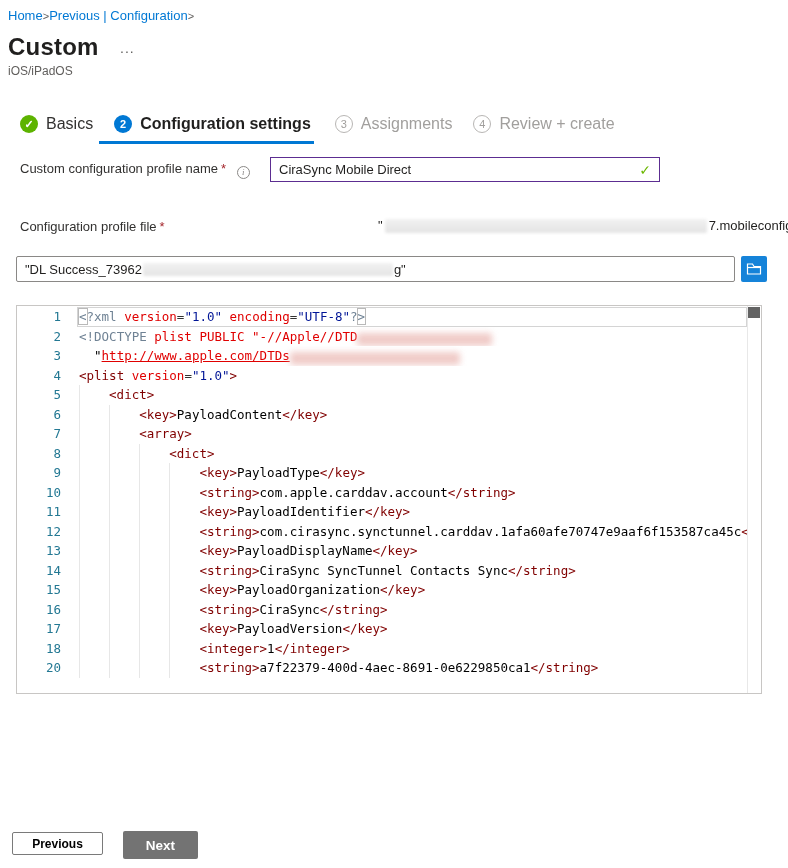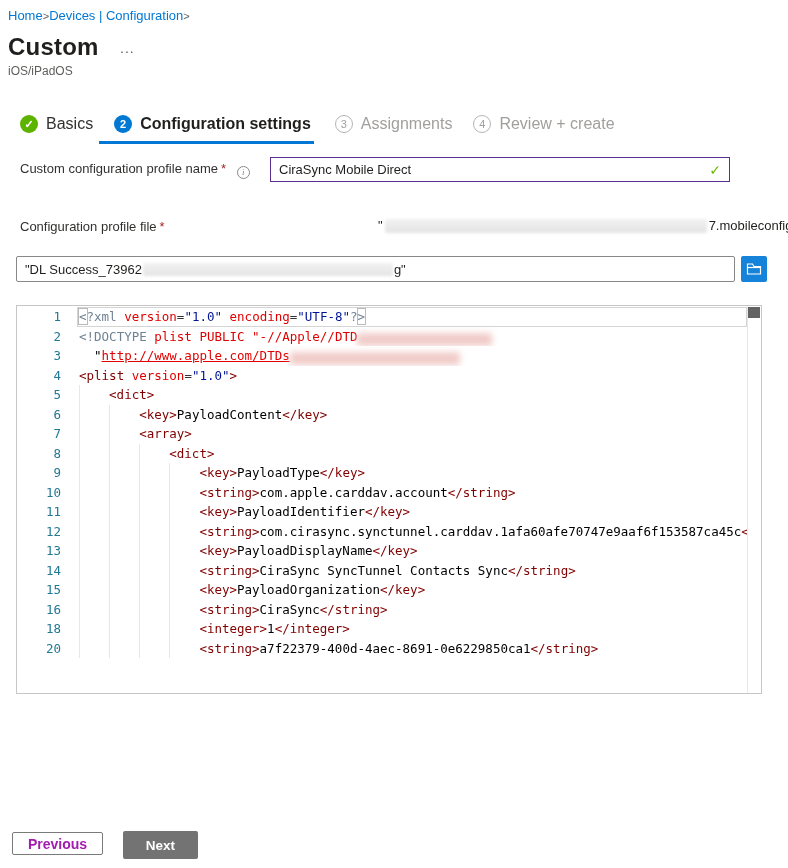--- a/index.html
+++ b/index.html
@@ -25,21 +25,21 @@
   .dot.active { background:#0078d4; color:#fff; font-weight:700; }
   .dot.todo { background:#fff; border:1px solid #b8b6b4; color:#a19f9d; }
   .step-label { font-size:16px; color:#323130; }
   .step.active .step-label { font-weight:700; color:#201f1e; }
   .step.todo .step-label { color:#a19f9d; }
 
   
   .field-label { position:absolute; left:20px; font-size:13px; color:#323130; }
   .req { color:#a4262c; margin-left:3px; }
   .info-icon { display:inline-block; width:13px; height:13px; border:1px solid #8a8886; border-radius:50%; color:#8a8886; font-size:9px; line-height:11px; text-align:center; margin-left:7px; vertical-align:-2px; font-style:italic; font-family:"Liberation Serif", serif; }
-  .name-input { position:absolute; left:270px; top:157px; width:460px; height:25px; border:1px solid #5c2d91; background:#fff; display:flex; align-items:center; padding:0 8px; font-size:13px; color:#201f1e; }
+  .name-input { position:absolute; left:270px; top:157px; width:390px; height:25px; border:1px solid #5c2d91; background:#fff; display:flex; align-items:center; padding:0 8px; font-size:13px; color:#201f1e; }
   .name-input .val { flex:1; }
   .valid-check { color:#6bb700; font-size:14px; }
 
   .file-value { position:absolute; left:378px; top:218px; font-size:13px; color:#201f1e; white-space:nowrap; display:flex; align-items:center; }
   .blur { display:inline-block; border-radius:2px; vertical-align:middle; }
   .bg { background:linear-gradient(#f1f1f1,#e4e4e4); filter:blur(1.6px); }
   .bp { background:#eec3bf; filter:blur(3px); opacity:.85; height:13px; transform:translateY(2px); }
   .file-blur { width:322px; height:14px; margin:0 2px; }
   .file-input { position:absolute; left:16px; top:256px; width:719px; height:26px; border:1px solid #8a8886; border-radius:2px; background:#fff; display:flex; align-items:center; padding:0 8px; font-size:13px; color:#201f1e; white-space:nowrap; }
   .input-blur { width:250px; height:13px; margin:0 1px; }
@@ -59,32 +59,32 @@
   .tk-v { color:#001596; }
   .tk-t { color:#000; }
   .tk-s { color:#e00000; }
   .tk-l { color:#e00000; text-decoration:underline; }
   .tk-e { color:#333; }
   .bm { outline:1px solid #b9b9b9; }
   .vscrollbar { position:absolute; top:0; right:0; bottom:0; width:14px; background:#fff; border-left:1px solid #e8e8e8; }
   .vthumb { position:absolute; top:1px; right:1px; width:12px; height:11px; background:#636363; cursor:pointer; }
 
   
-  .btn-prev { position:absolute; left:12px; top:832px; width:91px; height:23px; background:#fff; border:1px solid #7a7a7a; border-radius:2px; font-size:14px; font-weight:700; color:#a21caf; cursor:pointer; font-family:"Liberation Sans", sans-serif; }
+  .btn-prev { position:absolute; left:12px; top:832px; width:91px; height:23px; background:#fff; border:1px solid #7a7a7a; border-radius:2px; font-size:12px; font-weight:700; color:#000000; cursor:pointer; font-family:"Liberation Sans", sans-serif; }
   .btn-next { position:absolute; left:123px; top:831px; width:75px; height:28px; background:#737373; border:none; border-radius:2px; font-size:13.5px; font-weight:700; color:#fff; cursor:pointer; font-family:"Liberation Sans", sans-serif; }
 </style>
 </head>
 <body>
 
 <div class="page">
 
   <nav class="breadcrumb">
     <a>Home</a>
     <span class="crumb-sep">&gt;</span>
-    <a>Devices | Configuration</a>
+    <a>Previous | Configuration</a>
     <span class="crumb-sep">&gt;</span>
   </nav>
 
   <h1 class="title">Custom</h1>
   <span class="title-ellipsis">...</span>
   <div class="subtitle">iOS/iPadOS</div>
 
   <div class="steps">
     <div class="step done">
       <span class="dot done">✓</span>
@@ -145,20 +145,21 @@
         <div class="cl"><span class="ln">7</span><span class="cw"><span class="ind"></span><span class="ind"></span><span class="tk-g">&lt;array&gt;</span></span></div>
         <div class="cl"><span class="ln">8</span><span class="cw"><span class="ind"></span><span class="ind"></span><span class="ind"></span><span class="tk-g">&lt;dict&gt;</span></span></div>
         <div class="cl"><span class="ln">9</span><span class="cw"><span class="ind"></span><span class="ind"></span><span class="ind"></span><span class="ind"></span><span class="tk-g">&lt;key&gt;</span><span class="tk-t">PayloadType</span><span class="tk-g">&lt;/key&gt;</span></span></div>
         <div class="cl"><span class="ln">10</span><span class="cw"><span class="ind"></span><span class="ind"></span><span class="ind"></span><span class="ind"></span><span class="tk-g">&lt;string&gt;</span><span class="tk-t">com.apple.carddav.account</span><span class="tk-g">&lt;/string&gt;</span></span></div>
         <div class="cl"><span class="ln">11</span><span class="cw"><span class="ind"></span><span class="ind"></span><span class="ind"></span><span class="ind"></span><span class="tk-g">&lt;key&gt;</span><span class="tk-t">PayloadIdentifier</span><span class="tk-g">&lt;/key&gt;</span></span></div>
         <div class="cl"><span class="ln">12</span><span class="cw"><span class="ind"></span><span class="ind"></span><span class="ind"></span><span class="ind"></span><span class="tk-g">&lt;string&gt;</span><span class="tk-t">com.cirasync.synctunnel.carddav.1afa60afe70747e9aaf6f153587ca45c</span><span class="tk-g">&lt;/string&gt;</span></span></div>
         <div class="cl"><span class="ln">13</span><span class="cw"><span class="ind"></span><span class="ind"></span><span class="ind"></span><span class="ind"></span><span class="tk-g">&lt;key&gt;</span><span class="tk-t">PayloadDisplayName</span><span class="tk-g">&lt;/key&gt;</span></span></div>
         <div class="cl"><span class="ln">14</span><span class="cw"><span class="ind"></span><span class="ind"></span><span class="ind"></span><span class="ind"></span><span class="tk-g">&lt;string&gt;</span><span class="tk-t">CiraSync SyncTunnel Contacts Sync</span><span class="tk-g">&lt;/string&gt;</span></span></div>
         <div class="cl"><span class="ln">15</span><span class="cw"><span class="ind"></span><span class="ind"></span><span class="ind"></span><span class="ind"></span><span class="tk-g">&lt;key&gt;</span><span class="tk-t">PayloadOrganization</span><span class="tk-g">&lt;/key&gt;</span></span></div>
         <div class="cl"><span class="ln">16</span><span class="cw"><span class="ind"></span><span class="ind"></span><span class="ind"></span><span class="ind"></span><span class="tk-g">&lt;string&gt;</span><span class="tk-t">CiraSync</span><span class="tk-g">&lt;/string&gt;</span></span></div>
+        <div class="cl"><span class="ln">17</span><span class="cw"><span class="ind"></span><span class="ind"></span><span class="ind"></span><span class="ind"></span><span class="tk-g">&lt;key&gt;</span><span class="tk-t">PayloadVersion</span><span class="tk-g">&lt;/key&gt;</span></span></div>
         <div class="cl"><span class="ln">18</span><span class="cw"><span class="ind"></span><span class="ind"></span><span class="ind"></span><span class="ind"></span><span class="tk-g">&lt;integer&gt;</span><span class="tk-t">1</span><span class="tk-g">&lt;/integer&gt;</span></span></div>
         <div class="cl"><span class="ln">20</span><span class="cw"><span class="ind"></span><span class="ind"></span><span class="ind"></span><span class="ind"></span><span class="tk-g">&lt;string&gt;</span><span class="tk-t">a7f22379-400d-4aec-8691-0e6229850ca1</span><span class="tk-g">&lt;/string&gt;</span></span></div>
       </div>
     <div class="vscrollbar">
       <div class="vthumb"></div>
     </div>
   </div>
 
   <button class="btn-prev">Previous</button>
   <button class="btn-next">Next</button>

